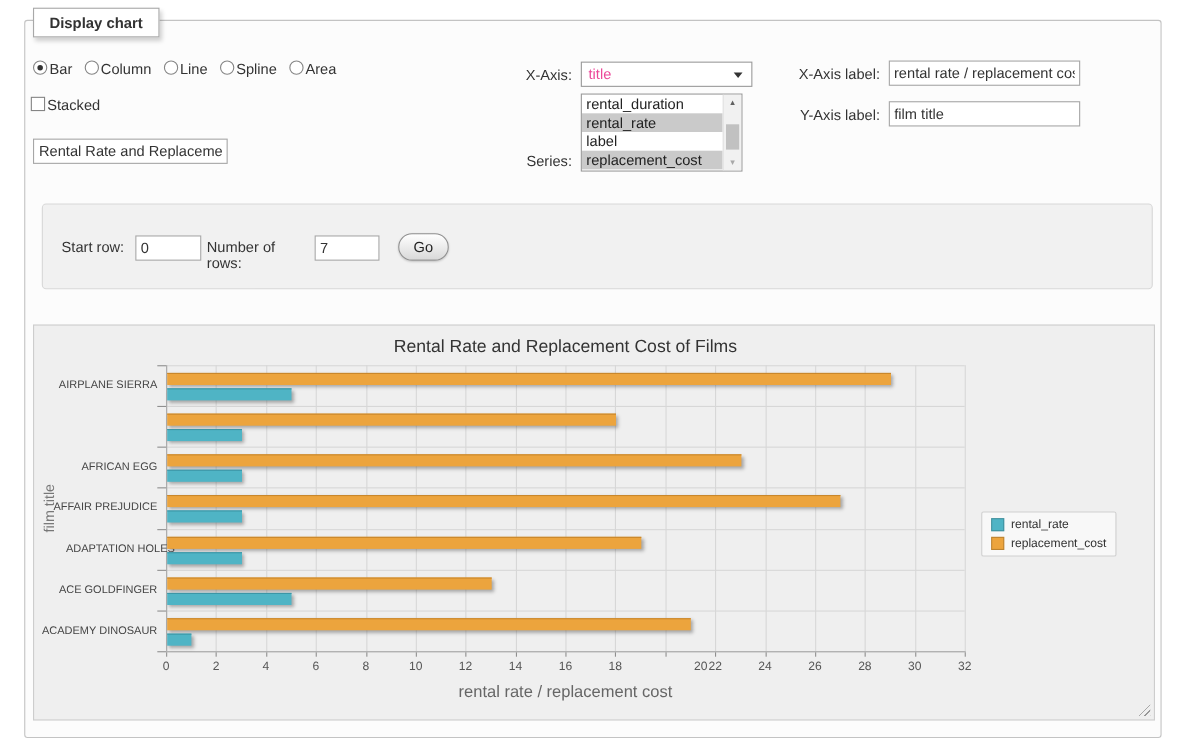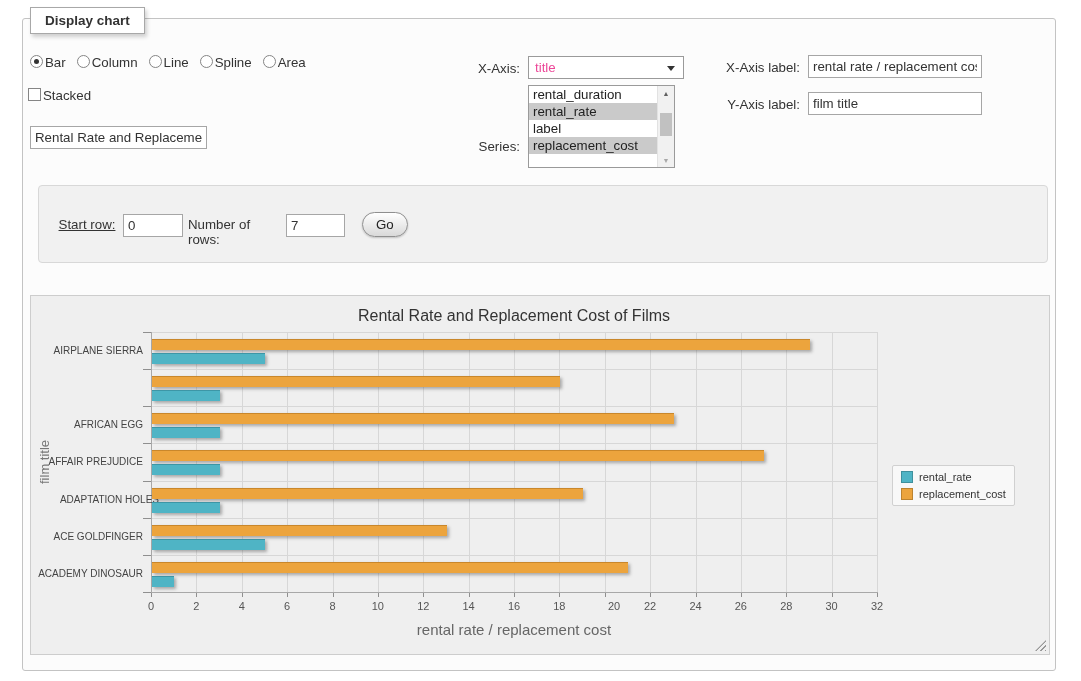--- a/index.html
+++ b/index.html
@@ -48,41 +48,41 @@
     background:#fff; border:1px solid #9a9a9a; display:flex; align-items:center;
     padding:0 6px; color:#ec4899;
   }
   #x-axis-select .dd-arrow {
     position:absolute; right:8px; top:9px; width:0; height:0;
     border-left:4px solid transparent; border-right:4px solid transparent;
     border-top:5px solid #333;
   }
 
   #series-list {
-    position:absolute; left:528px; top:85px; width:147px; height:83px;
+    position:absolute; left:528px; top:85px; width:147px; height:71px;
     background:#fff; border:1px solid #9a9a9a; color:#222; overflow:hidden;
   }
   .list-items { position:absolute; left:0; top:0; right:17px; bottom:0; }
   .list-item { height:17px; line-height:17px; padding-left:4px; white-space:nowrap; overflow:hidden; }
   .list-item.selected { background:#cacaca; }
   .scrollbar { position:absolute; right:0; top:0; width:17px; height:100%; background:#f1f1f1; border-left:1px solid #e2e2e2; }
   .sb-btn { position:absolute; left:0; width:100%; height:14px; display:flex; align-items:center; justify-content:center; font-size:7px; color:#606060; }
   .sb-btn.up { top:0; }
   .sb-btn.down { bottom:0; color:#a8a8a8; }
   .sb-thumb { position:absolute; left:2px; top:27px; width:12px; height:23px; background:#c1c1c1; }
 
   #x-axis-field { left:808px; top:55px; width:174px; }
   #y-axis-field { left:808px; top:92px; width:174px; }
 
   
   #rows-panel {
     position:absolute; left:38px; top:185px; width:1010px; height:78px;
     background:#f1f1f1; border:1px solid #d8d8d8; border-radius:4px;
   }
-  #start-row-label { left:17px; top:31px; width:62px; text-align:center;text-decoration:underline; }
+  #start-row-label { left:17px; top:31px; width:62px; text-align:left; }
   #start-row-input { left:84px; top:28px; width:60px; }
   #num-rows-label  { left:149px; top:31px; width:96px; text-align:left; }
   #num-rows-input  { left:247px; top:28px; width:59px; }
   #rows-panel .form-label { position:absolute; }
   #rows-panel .text-input { position:absolute; }
   #go-button {
     position:absolute; left:323px; top:26px; height:25px; padding:0 13px;
     border:1px solid #8f8f8f; border-radius:13px;
     background:linear-gradient(#ffffff, #d9d9d9);
     font-family:inherit; font-size:13.3px; color:#222;
@@ -237,21 +237,21 @@
     <div class="x-tick-label" style="left: 331.875px; top: 304px;">10</div>
     <div class="tick" style="left: 392.25px; top: 297px; width: 1px; height: 4px;"></div>
     <div class="x-tick-label" style="left: 377.25px; top: 304px;">12</div>
     <div class="tick" style="left: 437.625px; top: 297px; width: 1px; height: 4px;"></div>
     <div class="x-tick-label" style="left: 422.625px; top: 304px;">14</div>
     <div class="tick" style="left: 483px; top: 297px; width: 1px; height: 4px;"></div>
     <div class="x-tick-label" style="left: 468px; top: 304px;">16</div>
     <div class="tick" style="left: 528.375px; top: 297px; width: 1px; height: 4px;"></div>
     <div class="x-tick-label" style="left: 513.375px; top: 304px;">18</div>
     <div class="tick" style="left: 573.75px; top: 297px; width: 1px; height: 4px;"></div>
-    <div class="x-tick-label" style="left: 568px; top: 304px;">20</div>
+    <div class="x-tick-label" style="left: 591px; top: 304px;">20</div>
     <div class="tick" style="left: 619.125px; top: 297px; width: 1px; height: 4px;"></div>
     <div class="x-tick-label" style="left: 604.125px; top: 304px;">22</div>
     <div class="tick" style="left: 664.5px; top: 297px; width: 1px; height: 4px;"></div>
     <div class="x-tick-label" style="left: 649.5px; top: 304px;">24</div>
     <div class="tick" style="left: 709.875px; top: 297px; width: 1px; height: 4px;"></div>
     <div class="x-tick-label" style="left: 694.875px; top: 304px;">26</div>
     <div class="tick" style="left: 755.25px; top: 297px; width: 1px; height: 4px;"></div>
     <div class="x-tick-label" style="left: 740.25px; top: 304px;">28</div>
     <div class="tick" style="left: 800.625px; top: 297px; width: 1px; height: 4px;"></div>
     <div class="x-tick-label" style="left: 785.625px; top: 304px;">30</div>

